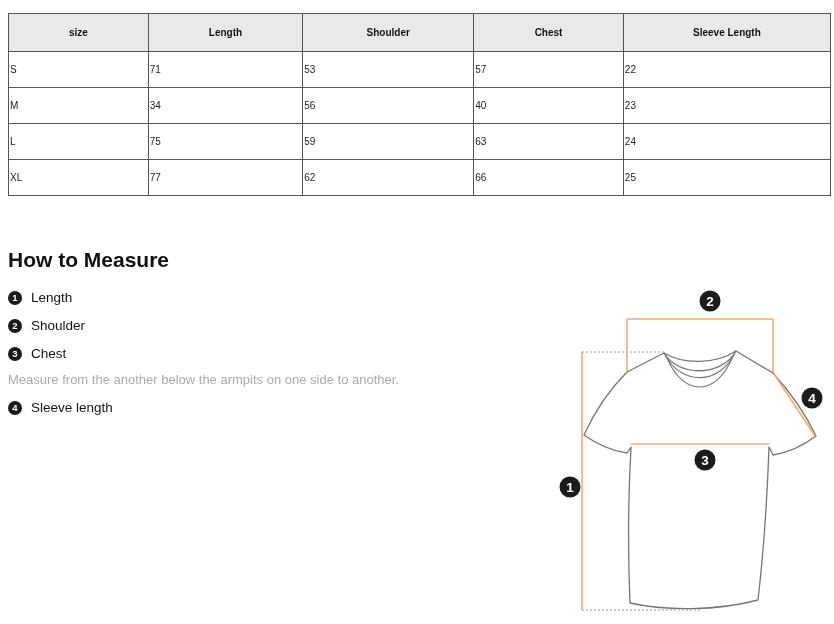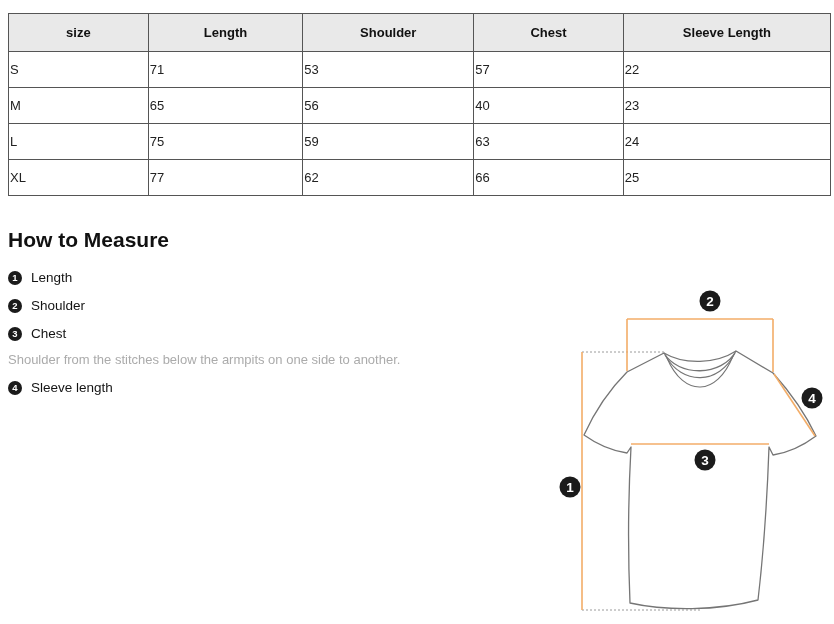--- a/index.html
+++ b/index.html
@@ -8,29 +8,29 @@
     font-family:"Liberation Sans", sans-serif; background:#fff;
   }
 
   
   .size-table {
     position:absolute; left:8px; top:13px; width:823px;
     border-collapse:collapse; table-layout:fixed;
   }
   .size-table th, .size-table td {
     border:1px solid #555555; vertical-align:middle;
-    font-size:13px;
+    font-size:10px;
   }
   .size-table th {
     background:#e9e9e9; height:35px; font-weight:700; color:#111111;
   }
   .size-table td { height:33px; color:#222222; font-weight:400; background:#ffffff; }
 
   
-  .measure { position:absolute; left:8px; top:228px; width:546px; }
+  .measure { position:absolute; left:8px; top:248px; width:546px; }
   .measure h2 {
     margin:0 0 18px 0; font-size:21px; line-height:24px; font-weight:700; color:#111111;
   }
   .measure-item { margin-top:13px; }
   .measure-item:first-of-type { margin-top:0; }
   .label-row { display:flex; align-items:center; gap:9px; height:15px; }
   .num-badge {
     width:14px; height:14px; border-radius:50%; background:#1b1b1b; color:#ffffff;
     font-size:9.5px; font-weight:700; display:flex; align-items:center; justify-content:center;
     flex:0 0 14px; line-height:1;
@@ -71,21 +71,21 @@
     <tbody>
       <tr>
         <td>S</td>
         <td>71</td>
         <td>53</td>
         <td>57</td>
         <td>22</td>
       </tr>
       <tr>
         <td>M</td>
-        <td>65</td>
+        <td>34</td>
         <td>56</td>
         <td>40</td>
         <td>23</td>
       </tr>
       <tr>
         <td>L</td>
         <td>75</td>
         <td>59</td>
         <td>63</td>
         <td>24</td>
@@ -115,21 +115,21 @@
         <span class="num-badge">2</span>
         <span class="item-label">Shoulder</span>
       </div>
     </div>
 
     <div class="measure-item">
       <div class="label-row">
         <span class="num-badge">3</span>
         <span class="item-label">Chest</span>
       </div>
-      <p class="item-desc">Shoulder from the stitches below the armpits on one side to another.</p>
+      <p class="item-desc">Measure from the another below the armpits on one side to another.</p>
     </div>
 
     <div class="measure-item">
       <div class="label-row">
         <span class="num-badge">4</span>
         <span class="item-label">Sleeve length</span>
       </div>
     </div>
   </section>
 

